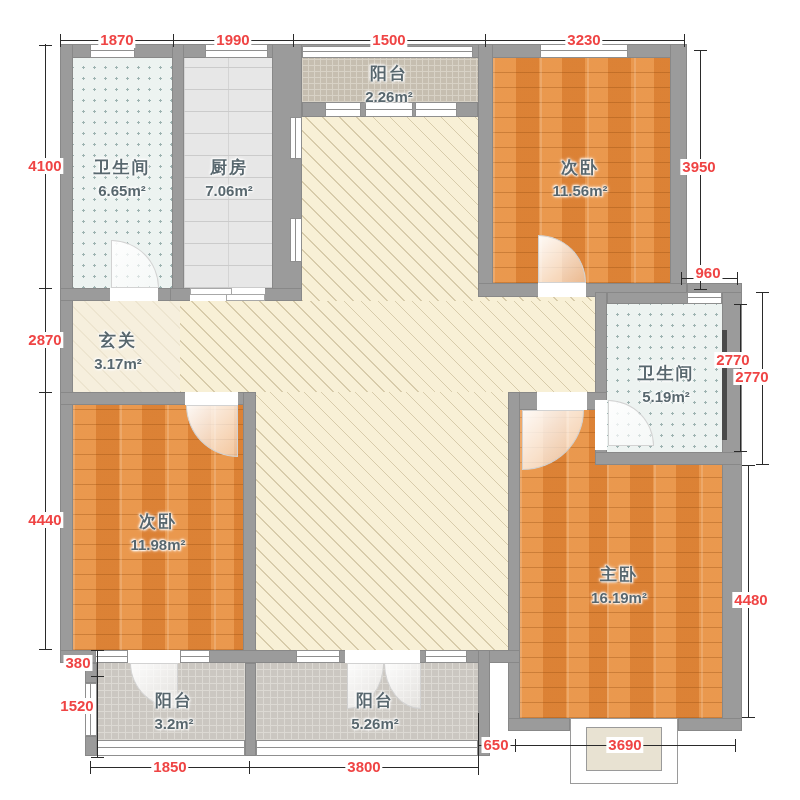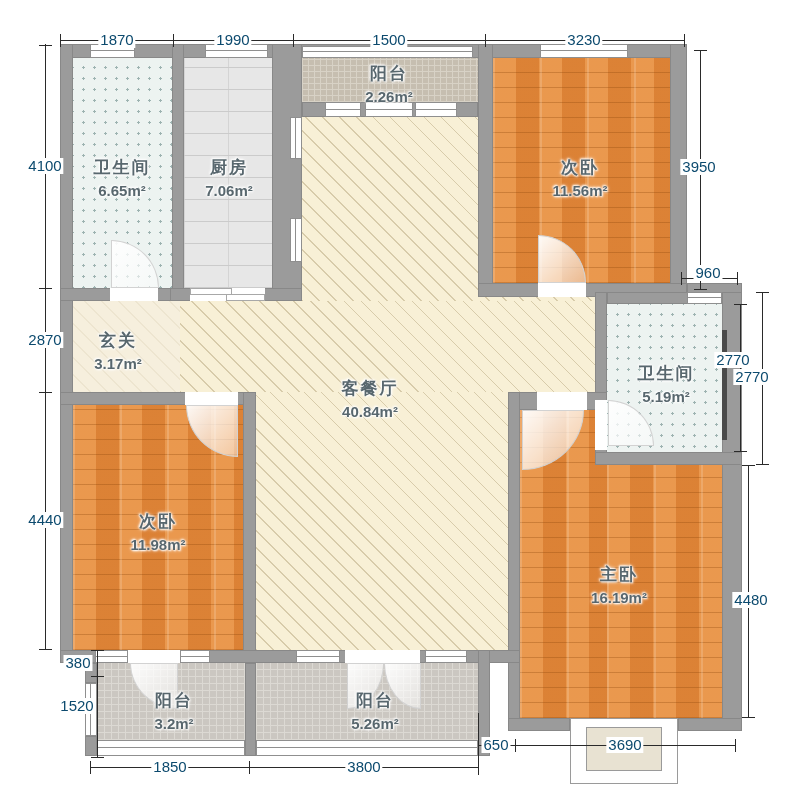--- a/index.html
+++ b/index.html
@@ -43,22 +43,22 @@
        border:1px solid #d2d2d2;box-sizing:border-box;z-index:8;}
 
   
   .bayo{position:absolute;background:#fff;border:1px solid #9a9a9a;box-sizing:border-box;z-index:7;}
   .bayi{position:absolute;background:#e8e2d2;border:1px solid #9a9a9a;box-sizing:border-box;z-index:8;}
   .dark{position:absolute;background:#4a4a4a;z-index:12;}
 
   
   .dl{position:absolute;background:#2a2a2a;z-index:20;}
   .t{position:absolute;background:#2a2a2a;z-index:20;}
-  .lab{position:absolute;transform:translate(-50%,-50%);background:#fff;color:#0c4a6e;
-       font-size:15px;font-weight:400;line-height:16px;padding:0 2px;z-index:40;white-space:nowrap;}
+  .lab{position:absolute;transform:translate(-50%,-50%);background:#fff;color:#ef4444;
+       font-size:15px;font-weight:700;line-height:16px;padding:0 2px;z-index:40;white-space:nowrap;}
 
   
   .rl{position:absolute;transform:translate(-50%,-50%);text-align:center;color:#58676e;
       z-index:30;white-space:nowrap;
       text-shadow:0 0 2px #fff,0 0 4px #fff,1px 1px 2px #fff,-1px -1px 2px #fff;}
   .rn{display:block;font-size:17px;font-weight:700;letter-spacing:2px;line-height:24px;}
   .ra{display:block;font-size:15px;font-weight:600;line-height:21px;letter-spacing:0;}
 </style>
 </head>
 <body>
@@ -226,24 +226,20 @@
     <span class="ra">2.26m²</span>
   </div>
   <div class="rl" style="left:580px;top:178px">
     <span class="rn">次卧</span>
     <span class="ra">11.56m²</span>
   </div>
   <div class="rl" style="left:118px;top:351px">
     <span class="rn">玄关</span>
     <span class="ra">3.17m²</span>
   </div>
-  <div class="rl" style="left:370px;top:399px">
-    <span class="rn">客餐厅</span>
-    <span class="ra">40.84m²</span>
-  </div>
   <div class="rl" style="left:666px;top:384px">
     <span class="rn">卫生间</span>
     <span class="ra">5.19m²</span>
   </div>
   <div class="rl" style="left:158px;top:532px">
     <span class="rn">次卧</span>
     <span class="ra">11.98m²</span>
   </div>
   <div class="rl" style="left:619px;top:585px">
     <span class="rn">主卧</span>

